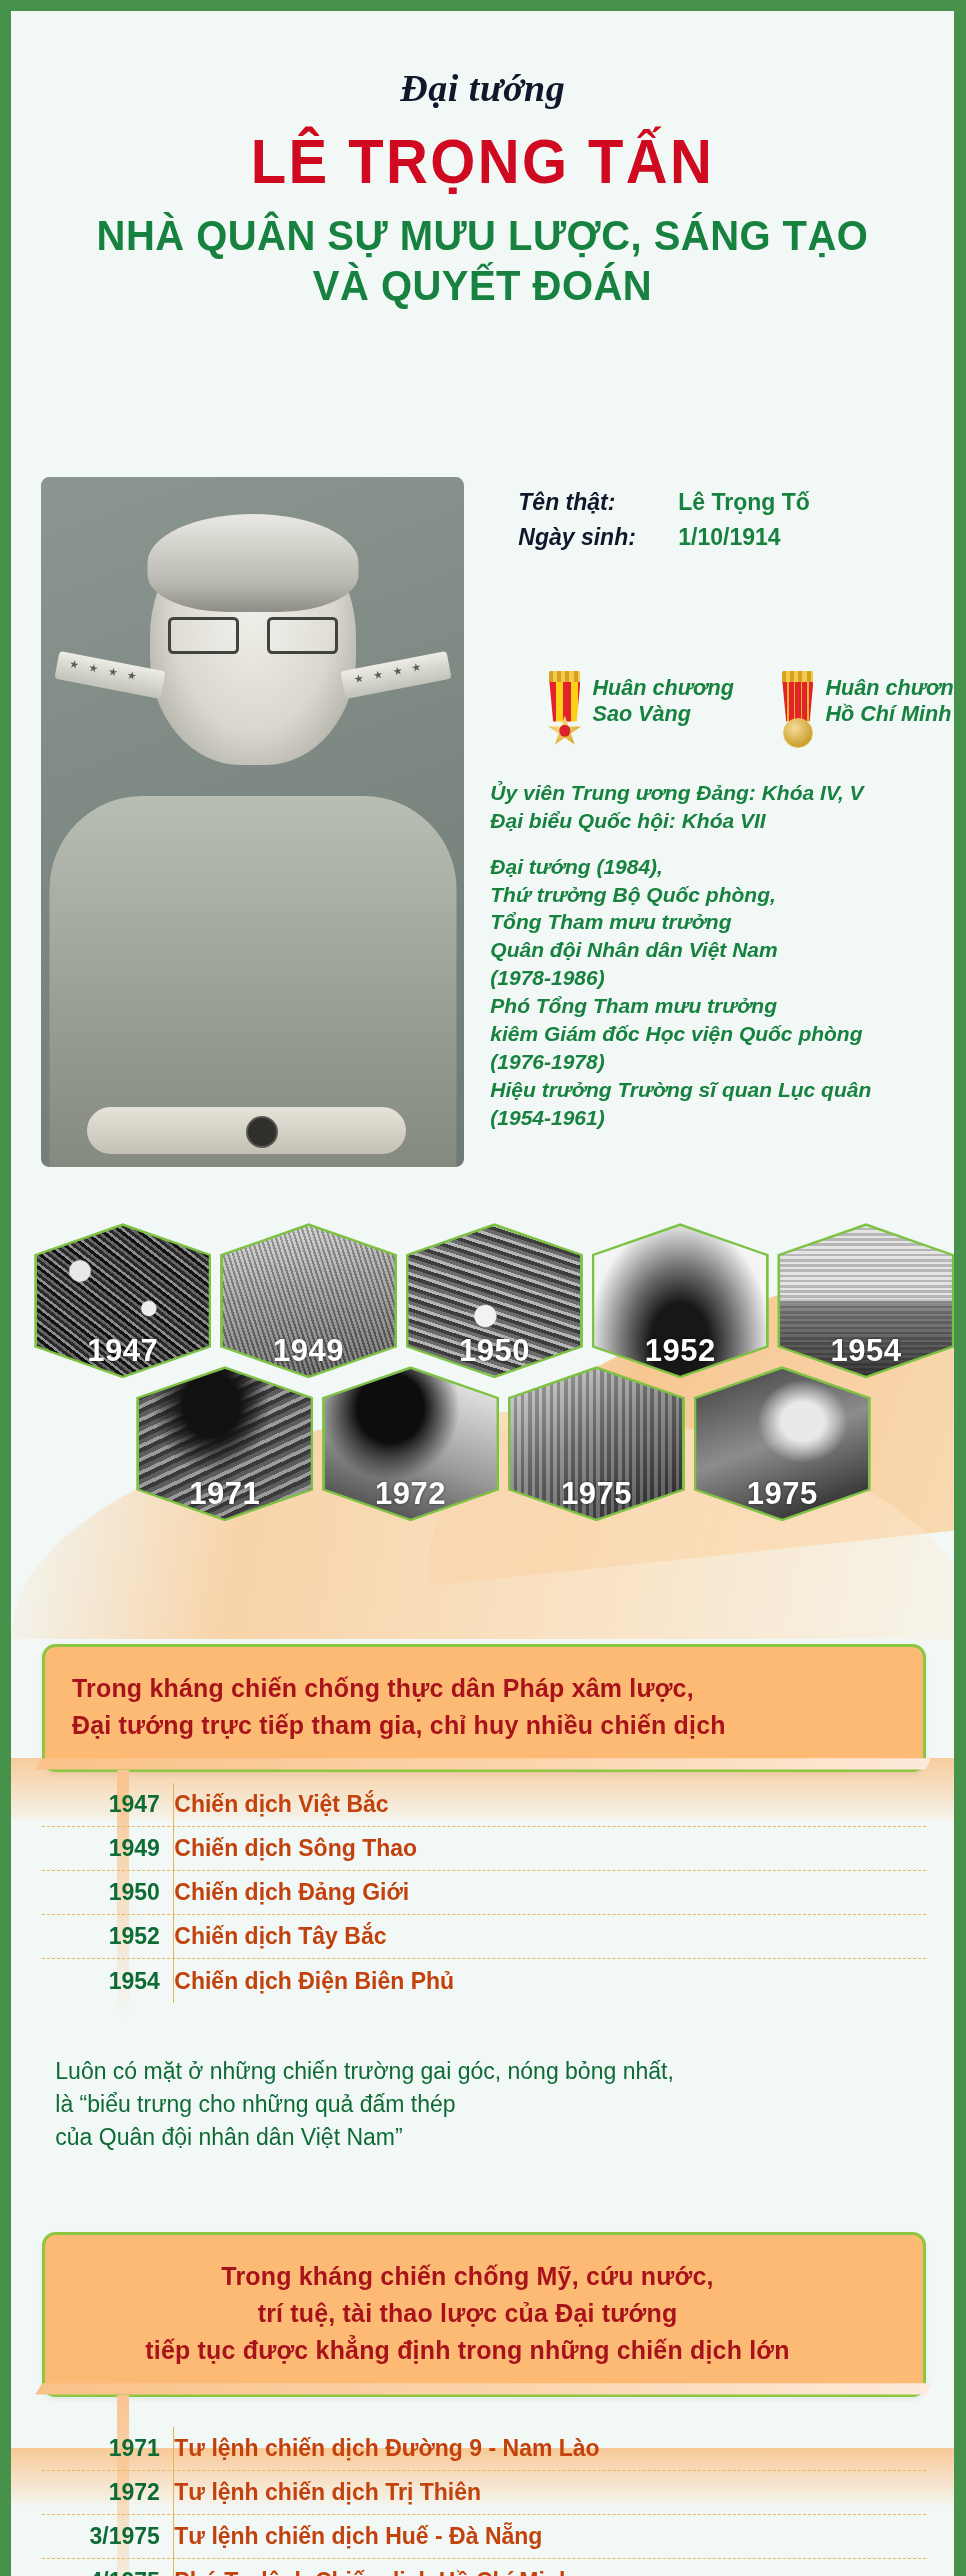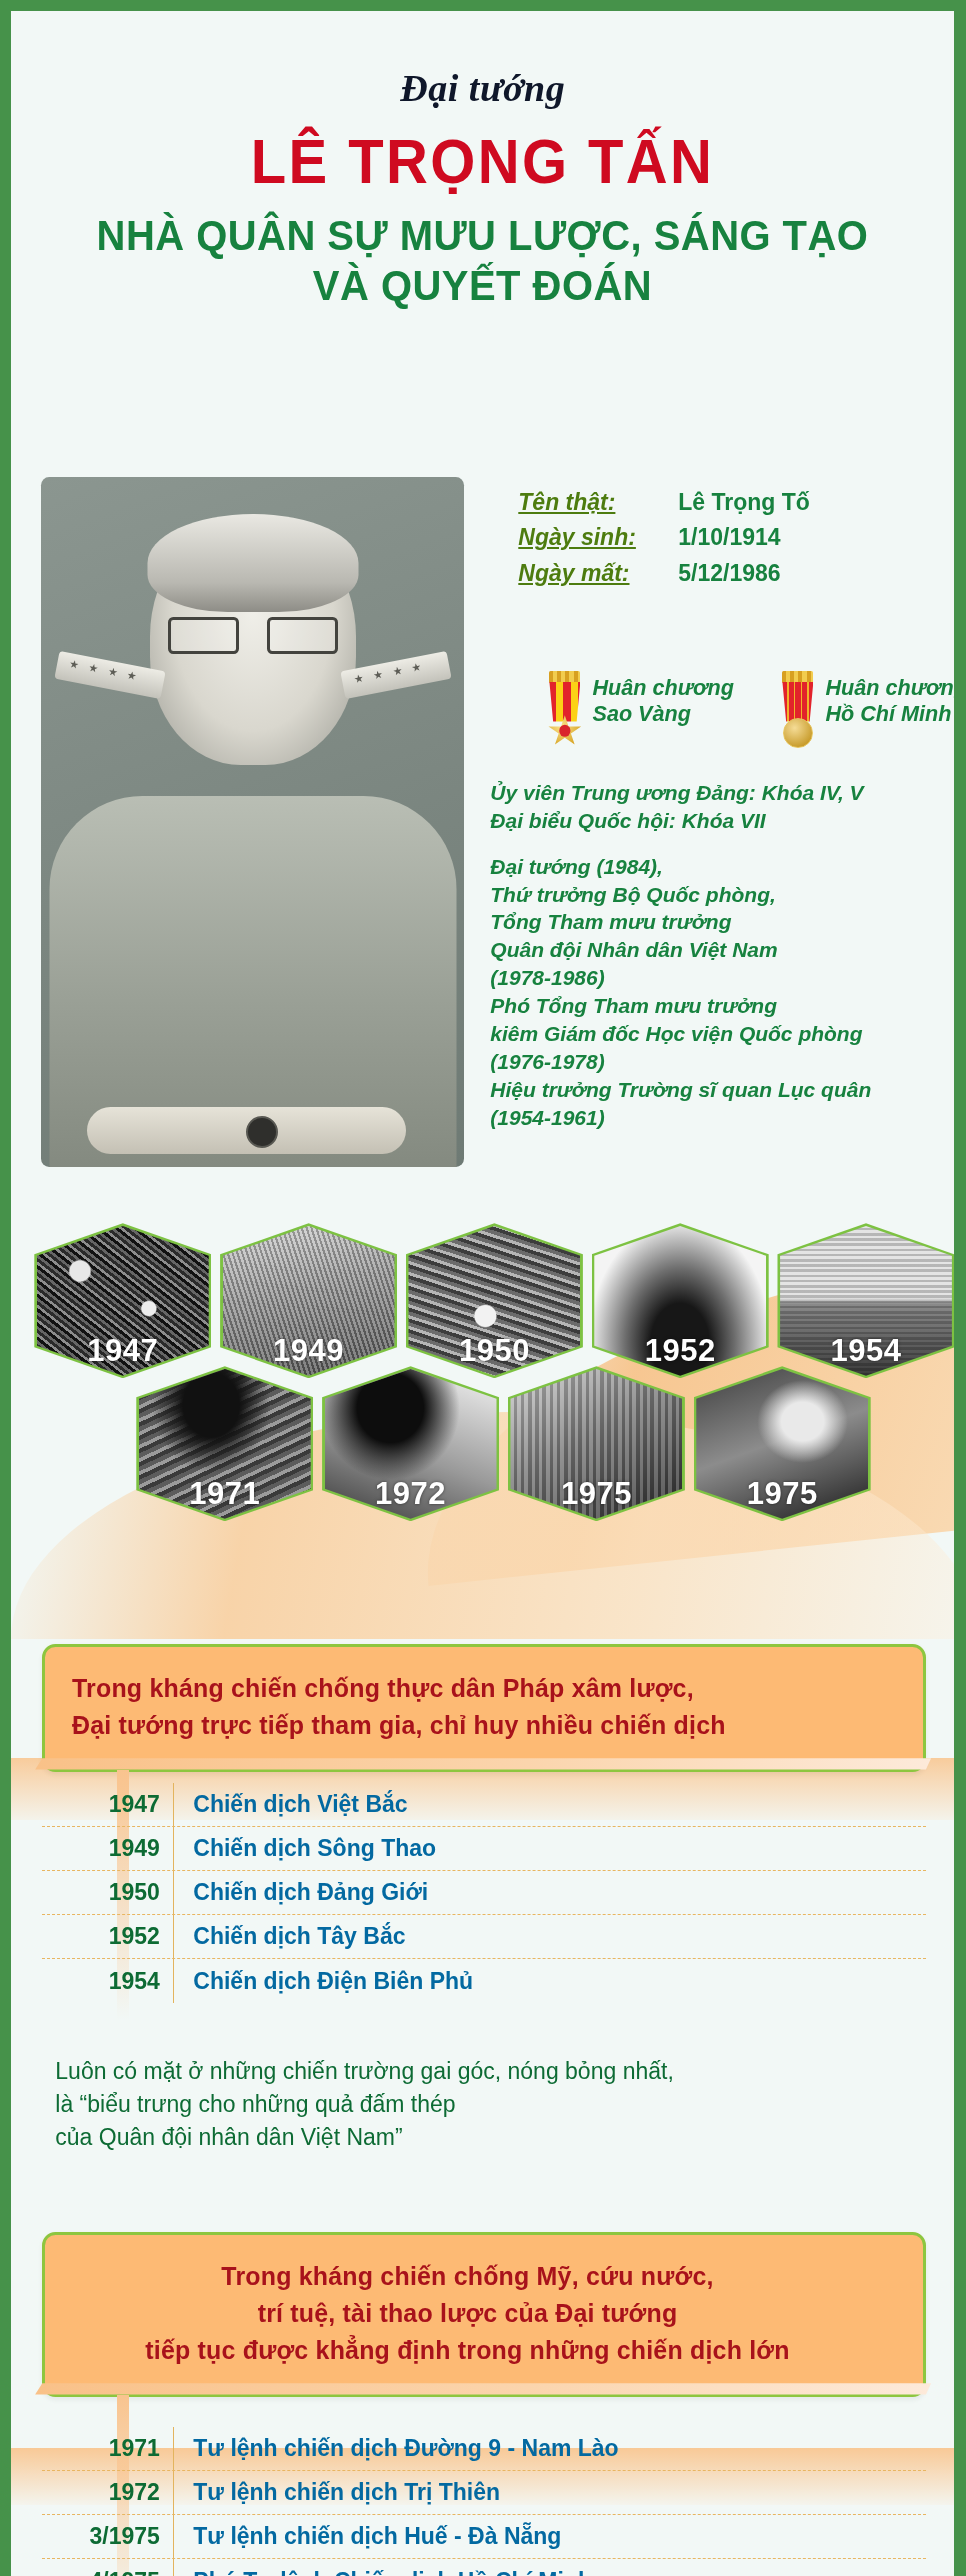--- a/index.html
+++ b/index.html
@@ -151,21 +151,21 @@
   .facts {
     position: absolute;
     left: 507px; top: 478px;
     width: 438px;
     font-family: "Liberation Sans", sans-serif;
   }
   .fact-row { display: flex; align-items: baseline; margin-bottom: 8.2px; }
   .fact-label {
     width: 160px;
     font-style: italic; font-weight: bold;
-    font-size: 23px; color: #4d7c0f; text-decoration: underline;
+    font-size: 23px; color: #0f172a;
   }
   .fact-value {
     font-weight: bold; font-size: 23px; color: #17823f;
   }
 
   
   .medals {
     position: absolute; left: 534px; top: 660px;
     width: 443px; display: flex; gap: 25px;
   }
@@ -308,26 +308,26 @@
     border-bottom: 1.5px dashed #e8b661;
   }
   .crow:last-child { border-bottom: none; }
   .cyear {
     width: 131px; padding-right: 13.4px;
     text-align: right;
     font-family: "Liberation Sans", sans-serif;
     font-weight: bold; font-size: 23px; color: #0d6b34;
   }
   .ctext {
-    padding-left: 19px;
+    padding-left: 0;
     border-left: 1.5px solid #e3b45e;
     align-self: stretch;
     display: flex; align-items: center;
     font-family: "Liberation Sans", sans-serif;
-    font-weight: bold; font-size: 23px; color: #0369a1;
+    font-weight: bold; font-size: 23px; color: #c2410c;
     flex: 1;
   }
 
   .quote {
     position: absolute; left: 44px; width: 835px;
     font-family: "Liberation Sans", sans-serif;
     font-weight: normal; font-size: 23px; line-height: 1.42;
     color: #0d6b34;
   }
 </style>
@@ -376,24 +376,20 @@
     </div>
 
     <div class="facts">
       <div class="fact-row">
         <div class="fact-label">Tên thật:</div>
         <div class="fact-value">Lê Trọng Tố</div>
       </div>
       <div class="fact-row">
         <div class="fact-label">Ngày sinh:</div>
         <div class="fact-value">1/10/1914</div>
-      </div>
-      <div class="fact-row">
-        <div class="fact-label">Ngày mất:</div>
-        <div class="fact-value">5/12/1986</div>
       </div>
     </div>
 
     <div class="medals">
       <div class="medal">
         <div class="medal-ico gold">
           <div class="bar"></div>
             <div class="rib"></div>
           <div class="star">
               <div class="dot"></div>

